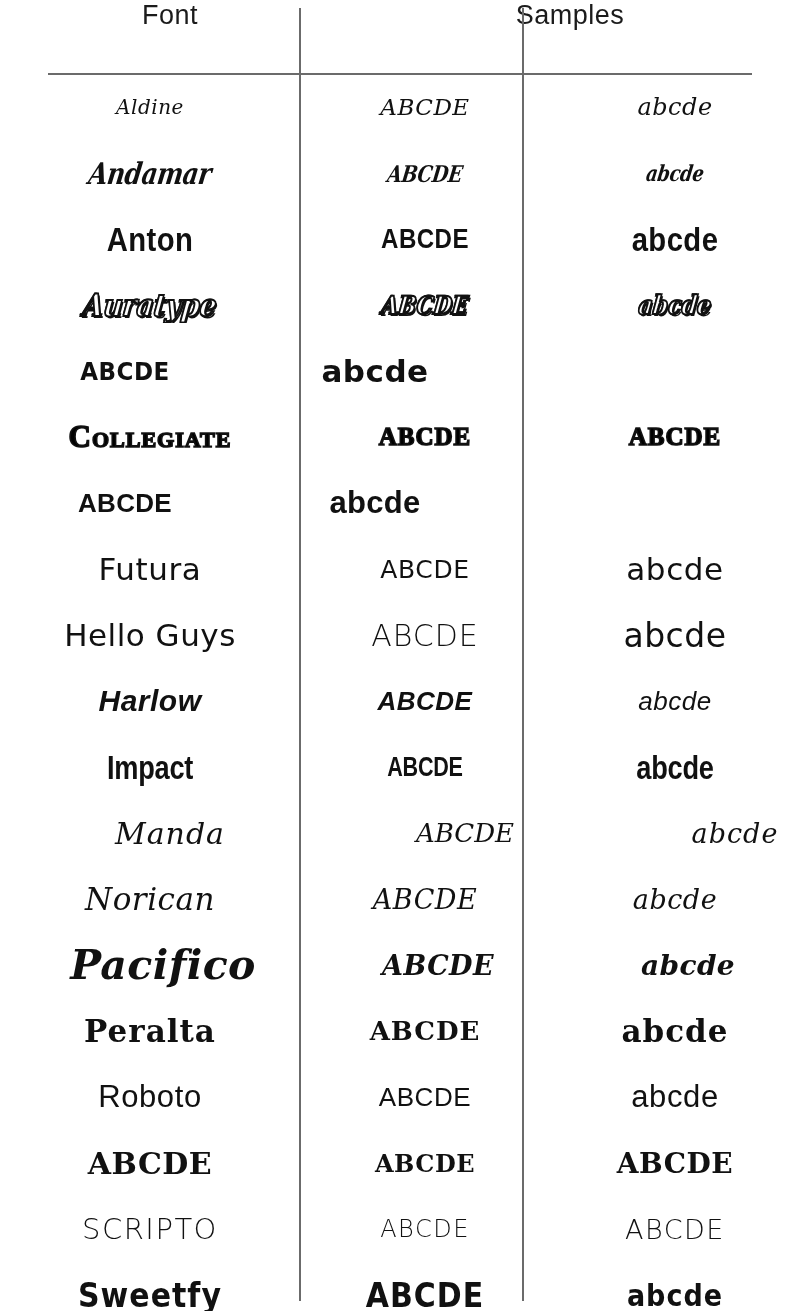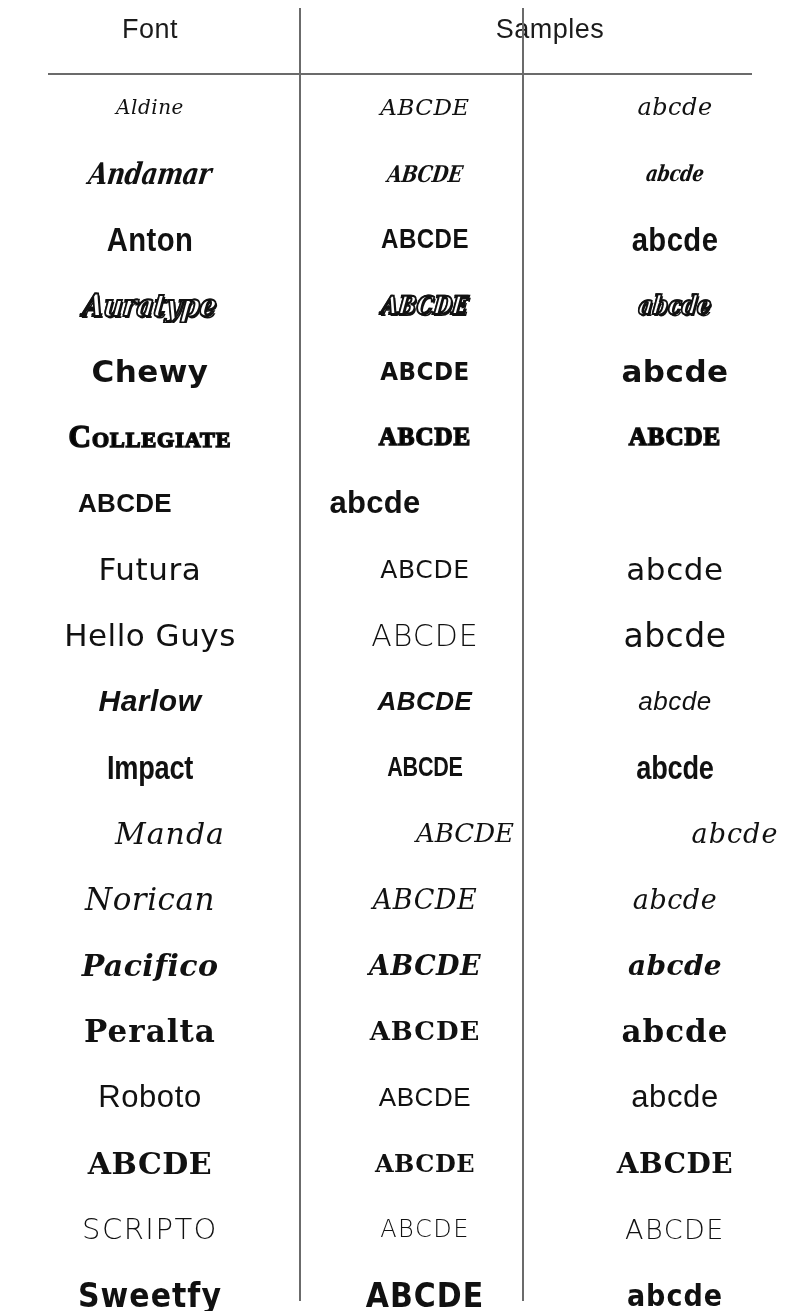--- a/index.html
+++ b/index.html
@@ -20,23 +20,24 @@
     position: relative;
     width: 800px;
     height: 1311px;
     box-sizing: border-box;
     padding: 0;
   }
 
   
   .header {
     display: flex;
-    align-items: center;
+    align-items: flex-start;
     height: 74px;
     box-sizing: border-box;
+    padding-left: 20px;
   }
   .header .cell {
     display: flex;
     align-items: center;
     justify-content: center;
     font-size: 27px;
     font-weight: 400;
     letter-spacing: .5px;
     padding-bottom: 16px;
     color: #1b1b1b;
@@ -171,21 +172,21 @@
   .f-manda .low  { font-size: 27px; }
 
   
   .f-norican .cell { font-family: "DejaVu Serif", serif; font-style: italic; font-weight: 400; letter-spacing: .5px; }
   .f-norican .name { font-size: 31px; }
   .f-norican .up   { font-size: 27px; }
   .f-norican .low  { font-size: 27px; }
 
   
   .f-pacifico .cell { font-family: "DejaVu Serif", serif; font-style: italic; font-weight: 700; letter-spacing: .4px; }
-  .f-pacifico .name { font-size: 30px; }
+  .f-pacifico .name { font-size: 41px; margin-left: 13px; }
   .f-pacifico .up   { font-size: 27px; }
   .f-pacifico .low  { font-size: 28px; }
 
   
   .f-peralta .cell { font-family: "DejaVu Serif", serif; font-weight: 700; letter-spacing: 1px; }
   .f-peralta .name { font-size: 31px; }
   .f-peralta .up   { font-size: 26px; }
   .f-peralta .low  { font-size: 31px; }
 
   
@@ -246,21 +247,20 @@
       <div class="cell low col-lower">abcde</div>
     </div>
 
     <div class="row f-auratype">
       <div class="cell name col-font">Auratype</div>
       <div class="cell up col-upper">ABCDE</div>
       <div class="cell low col-lower">abcde</div>
     </div>
 
     <div class="row f-chewy">
-      <div class="cell name col-font">Chewy</div>
       <div class="cell up col-upper">ABCDE</div>
       <div class="cell low col-lower">abcde</div>
     </div>
 
     <div class="row f-collegiate">
       <div class="cell name col-font">Collegiate</div>
       <div class="cell up col-upper">ABCDE</div>
       <div class="cell low col-lower">ABCDE</div>
     </div>
 

